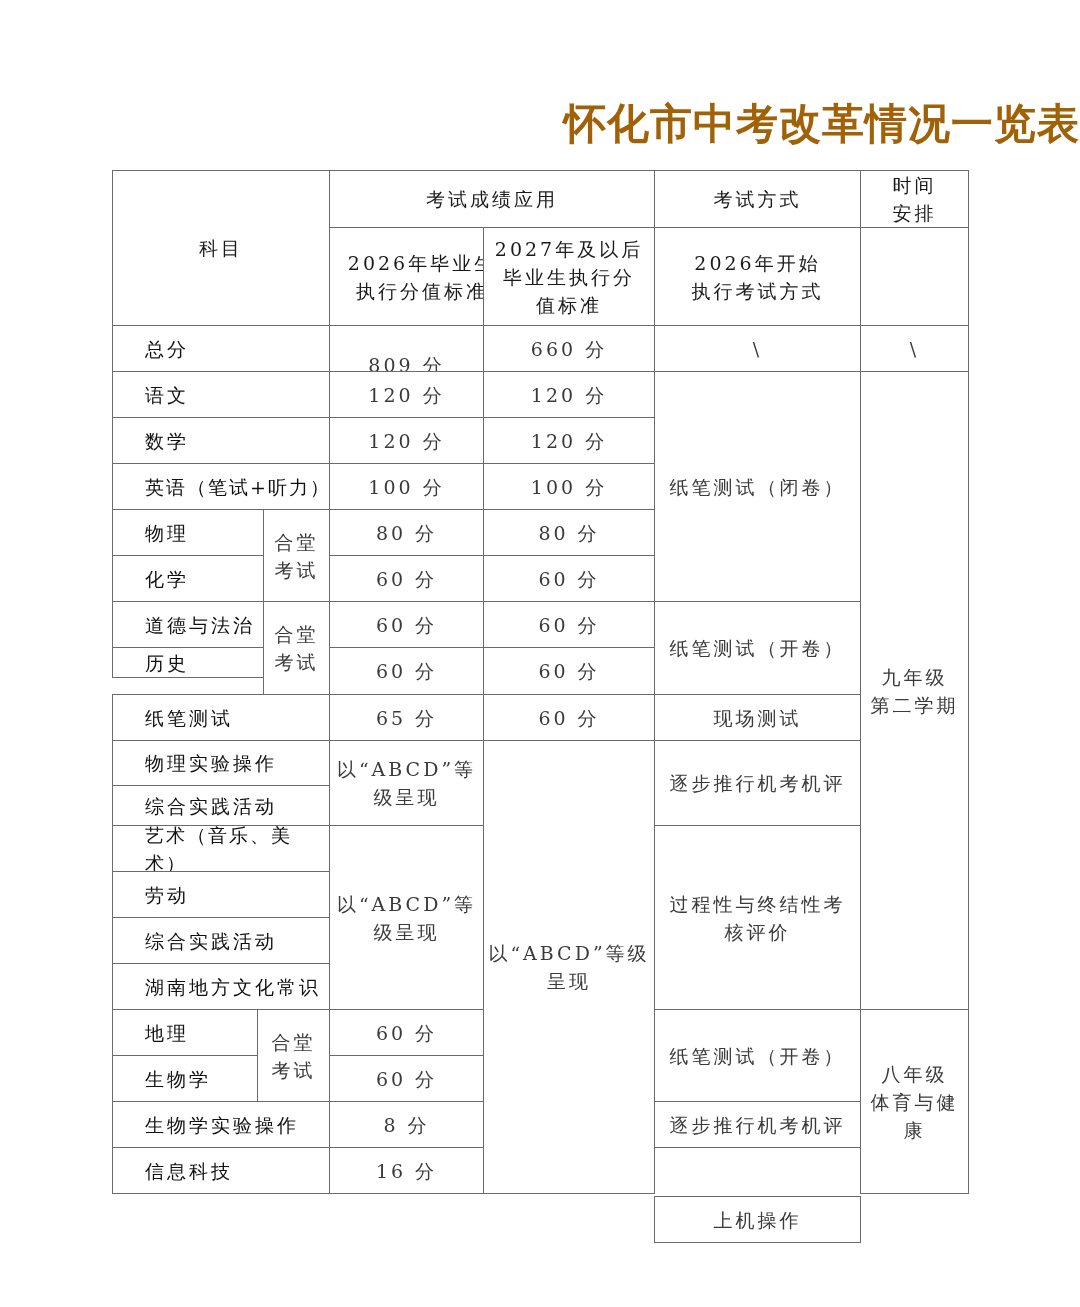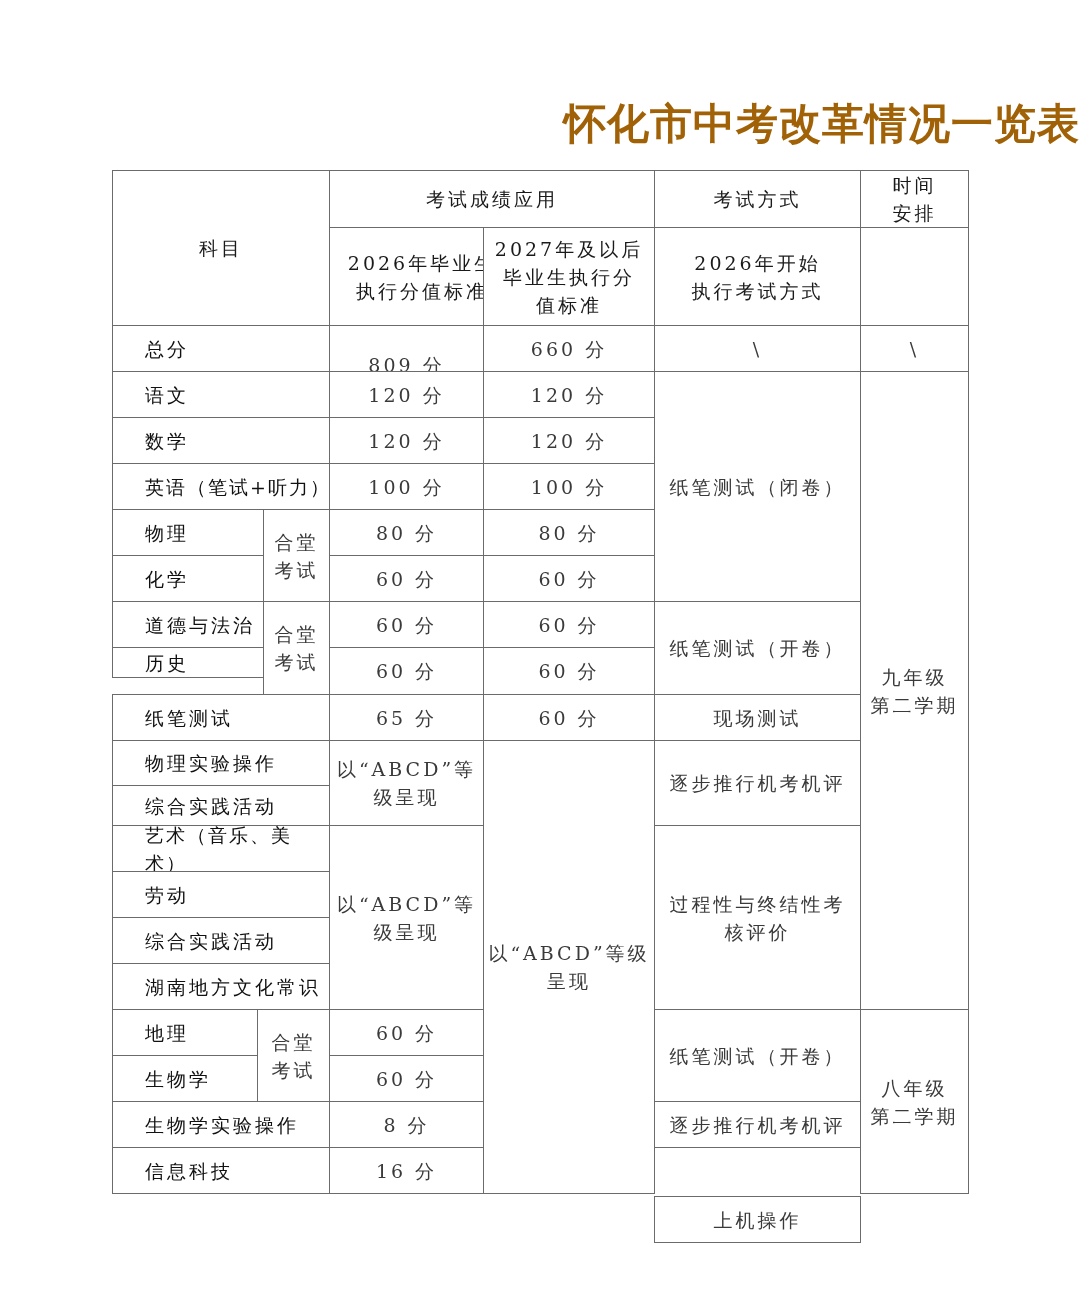--- a/index.html
+++ b/index.html
@@ -221,21 +221,21 @@
     </div>
   <div class="cell grey" style="left:329px;top:1055px;width:155px;height:47px;">
       <span>60 分</span>
     </div>
   <div class="cell grey" style="left:654px;top:1009px;width:207px;height:93px;">
       <span>纸笔测试（开卷）</span>
     </div>
 
   <div class="cell grey" style="left:860px;top:1009px;width:109px;height:185px;">
       <span>八年级
-第二学期</span>
+体育与健康</span>
     </div>
 
   <div class="cell left" style="left:112px;top:1101px;width:218px;height:47px;">
       <span>生物学实验操作</span>
     </div>
   <div class="cell grey" style="left:329px;top:1101px;width:155px;height:47px;">
       <span>8 分</span>
     </div>
   <div class="cell grey" style="left:654px;top:1101px;width:207px;height:47px;">
       <span>逐步推行机考机评</span>

